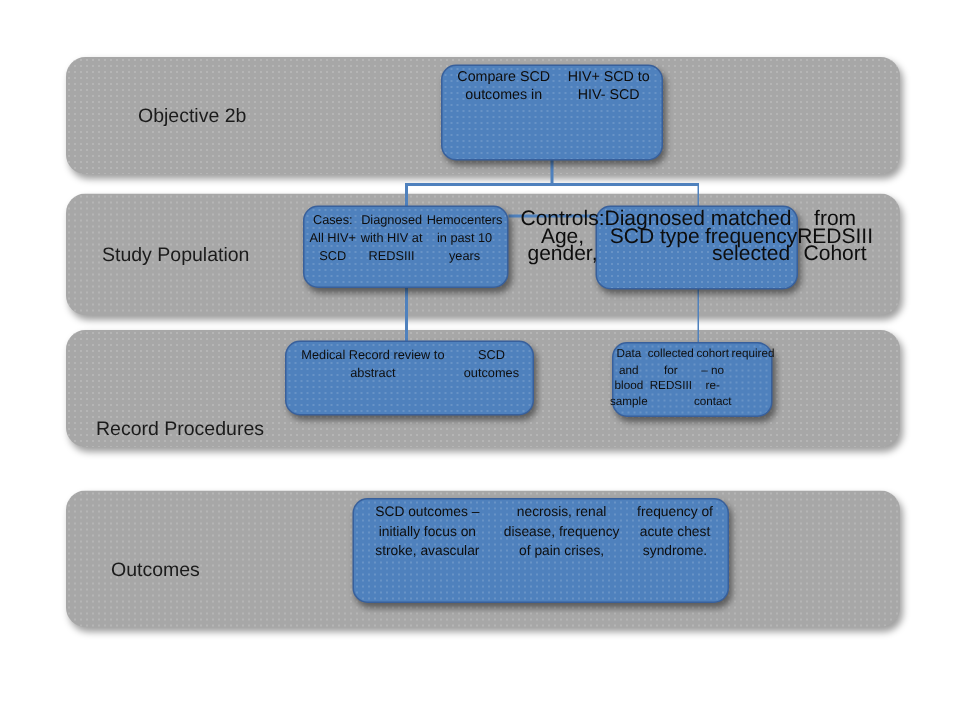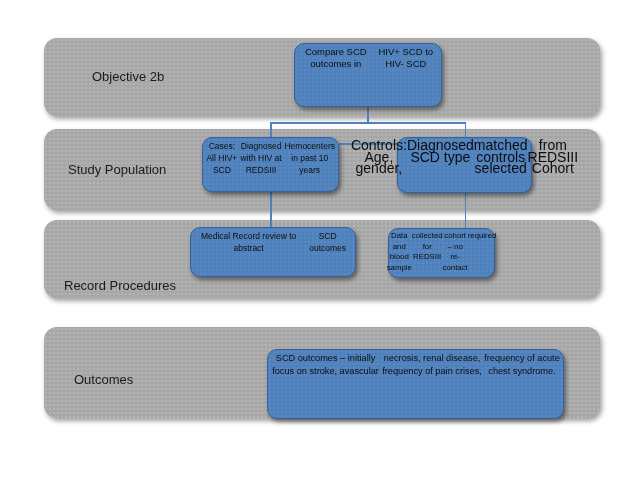--- a/index.html
+++ b/index.html
@@ -59,22 +59,22 @@
     box-shadow: 2px 3px 4px rgba(0,0,0,0.45);
     padding: 2px 3px;
     z-index: 3;
   }
   .node .ln { display: block; }
 
   #node-compare   { left: 294px; top: 43px;  width: 148px; height: 64px; font-size: 9.5px; line-height: 12px; }
   #node-cases     { left: 202px; top: 137px; width: 137px; height: 55px; font-size: 8.5px; line-height: 12px; }
   #node-controls  { left: 397px; top: 137px; width: 135px; height: 56px; font-size: 14px; line-height: 11.5px; }
   #node-medrec    { left: 190px; top: 227px; width: 166px; height: 50px; font-size: 8.5px; line-height: 12px; }
-  #node-datablood { left: 388px; top: 228px; width: 107px; height: 50px; font-size: 7.8px; line-height: 10.5px; }
-  #node-scdout    { left: 235px; top: 349px; width: 297px; height: 70px; font-size: 9.2px; line-height: 13px; margin-left: 32px; }
+  #node-datablood { left: 408px; top: 228px; width: 107px; height: 50px; font-size: 7.8px; line-height: 10.5px; }
+  #node-scdout    { left: 235px; top: 332px; width: 251px; height: 70px; font-size: 9.2px; line-height: 13px; }
 
   
   .connector { position: absolute; background: #4f81bd; z-index: 2; }
   .v { width: 1.5px; }
   .h { height: 1.5px; }
   #c-compare-down      { left: 367px;   top: 106px; height: 17px; }
   #c-branch            { left: 270px;   top: 122px; width: 196px; }
   #c-branch-cases      { left: 270px;   top: 122px; height: 16px; }
   #c-branch-controls   { left: 464.5px; top: 122px; height: 16px; }
   #c-cases-controls    { left: 339px;   top: 143px; width: 58px;  }
@@ -114,21 +114,21 @@
 
   <div class="node" id="node-cases">
     <span class="ln">Cases: All HIV+ SCD</span>
     <span class="ln">Diagnosed with HIV at REDSIII</span>
     <span class="ln">Hemocenters in past 10 years</span>
   </div>
 
   <div class="node" id="node-controls">
     <span class="ln">Controls: Age, gender,</span>
     <span class="ln">Diagnosed SCD type</span>
-    <span class="ln">matched controls selected</span>
+    <span class="ln">matched frequency selected</span>
     <span class="ln">from REDSIII Cohort</span>
   </div>
 
   <div class="node" id="node-medrec">
     <span class="ln">Medical Record review to abstract</span>
     <span class="ln">SCD outcomes</span>
   </div>
 
   <div class="node" id="node-datablood">
     <span class="ln">Data and blood sample</span>

